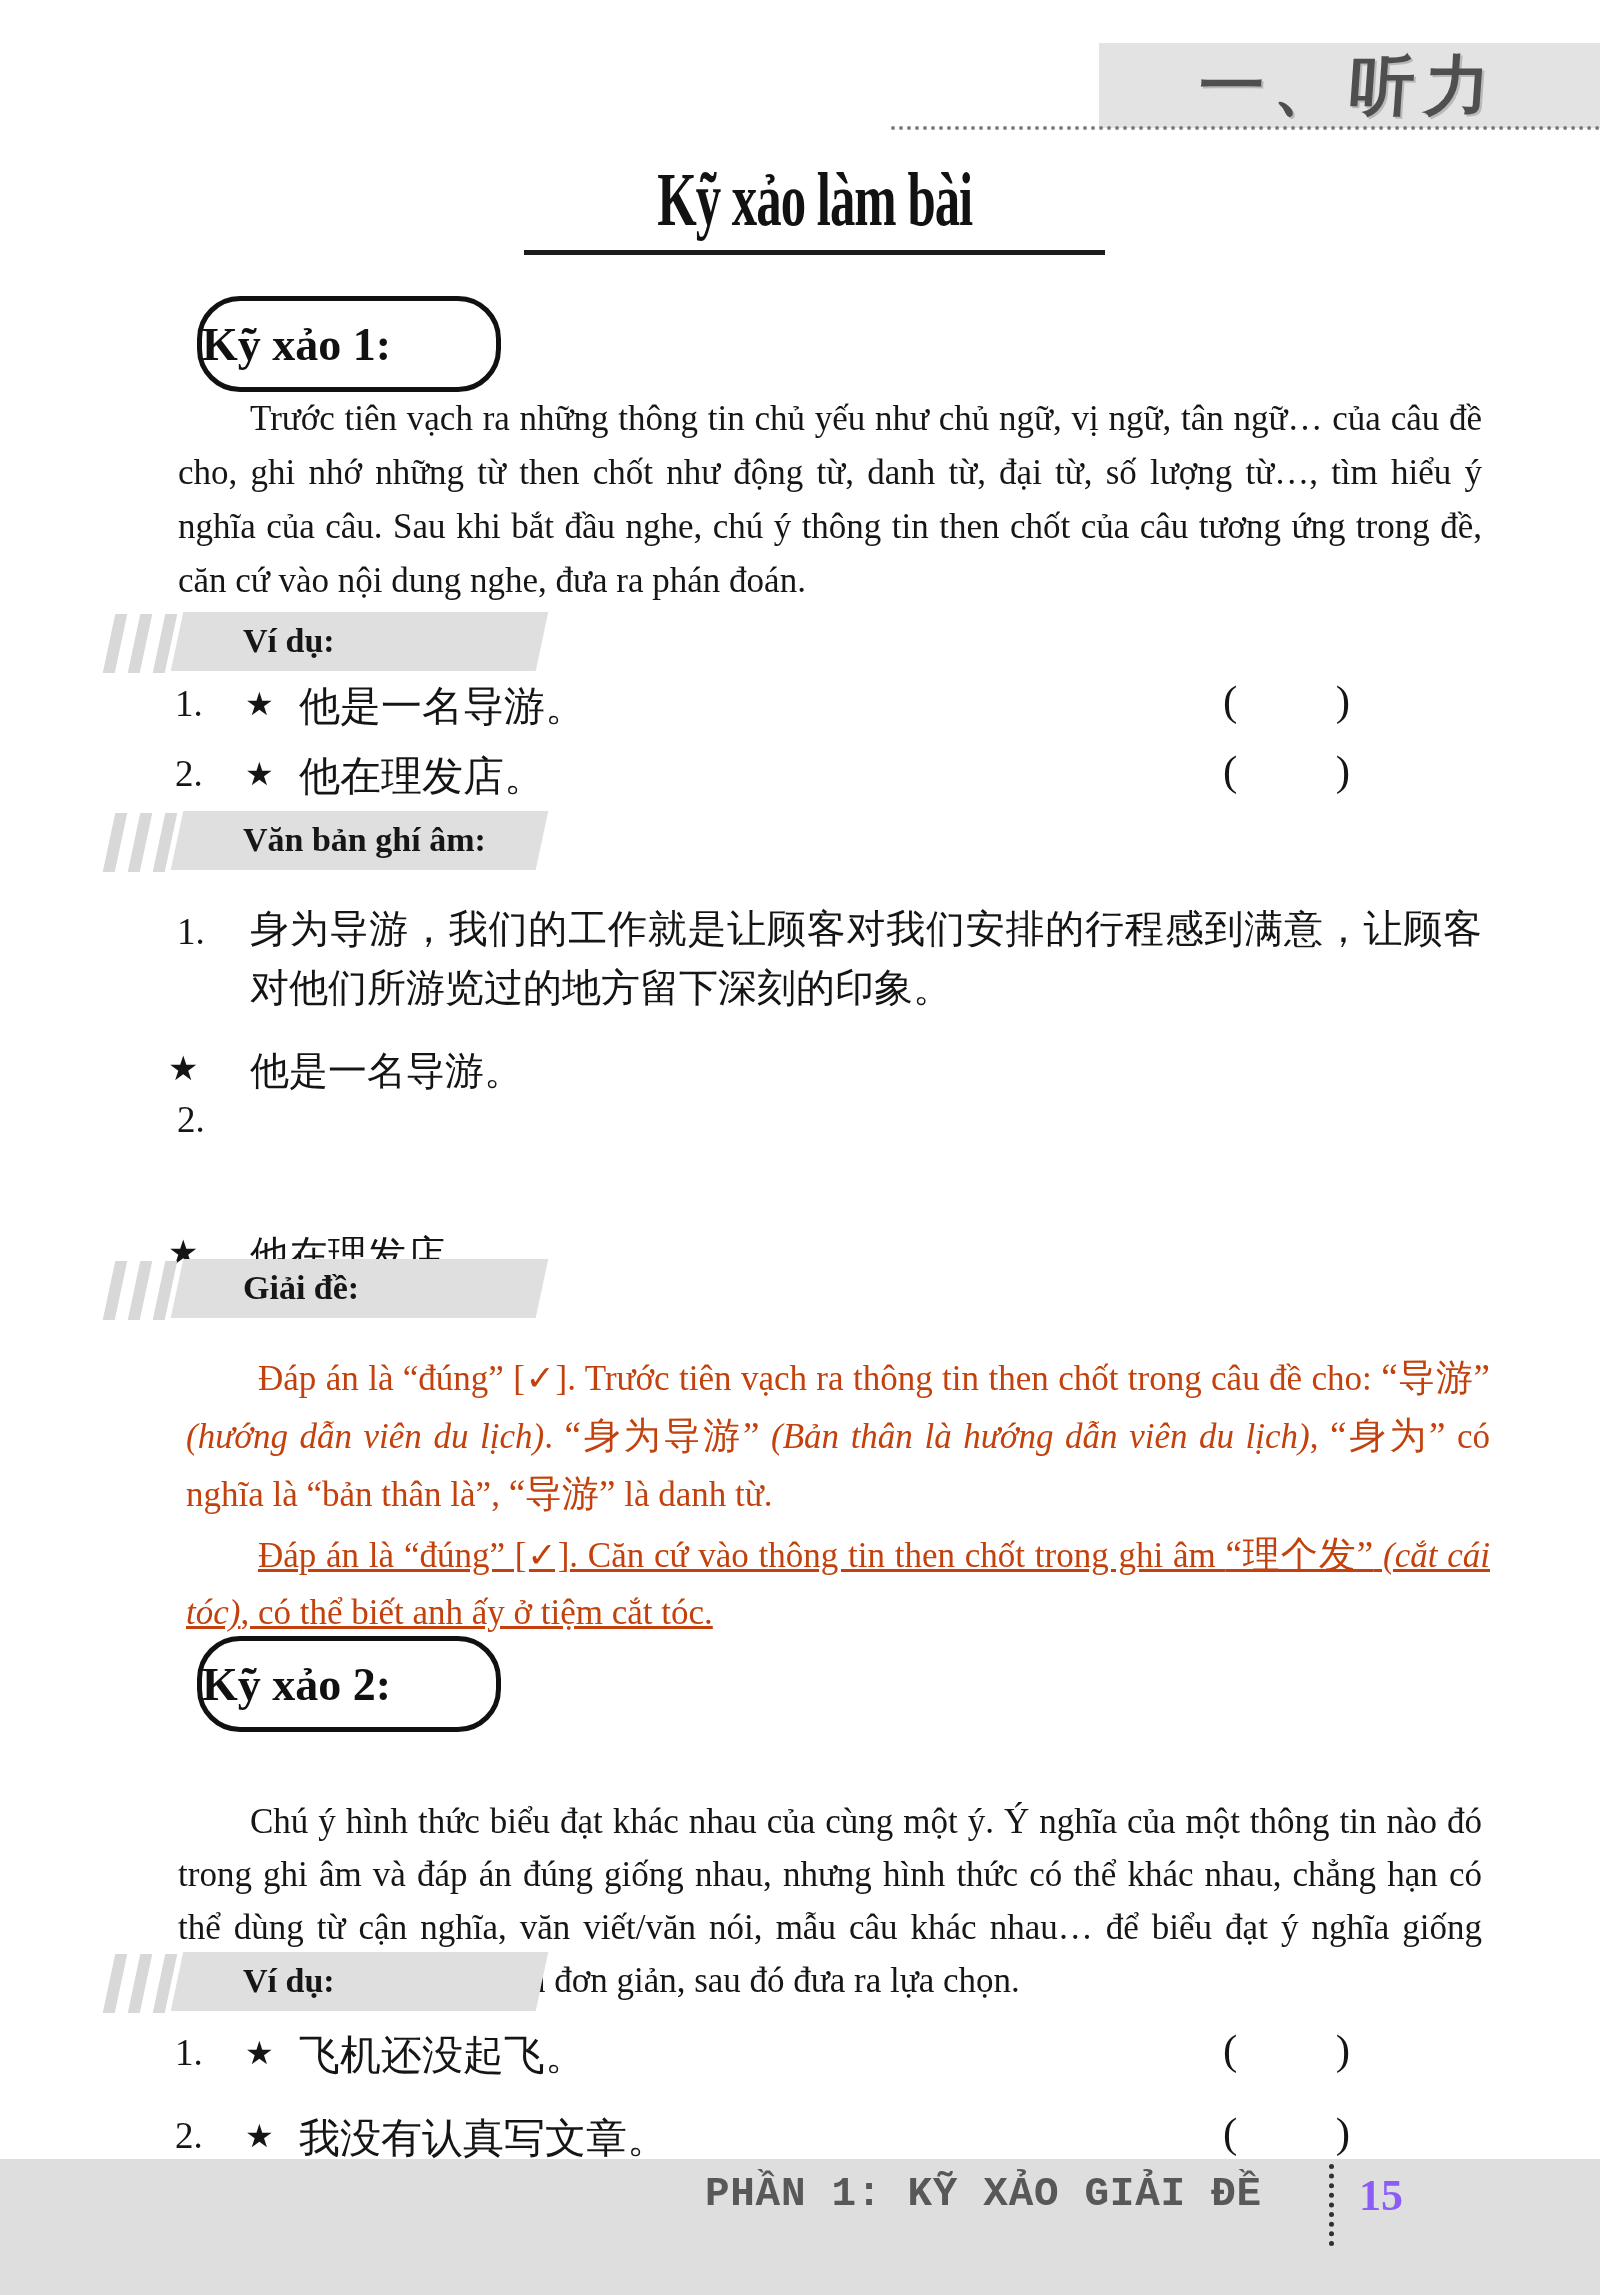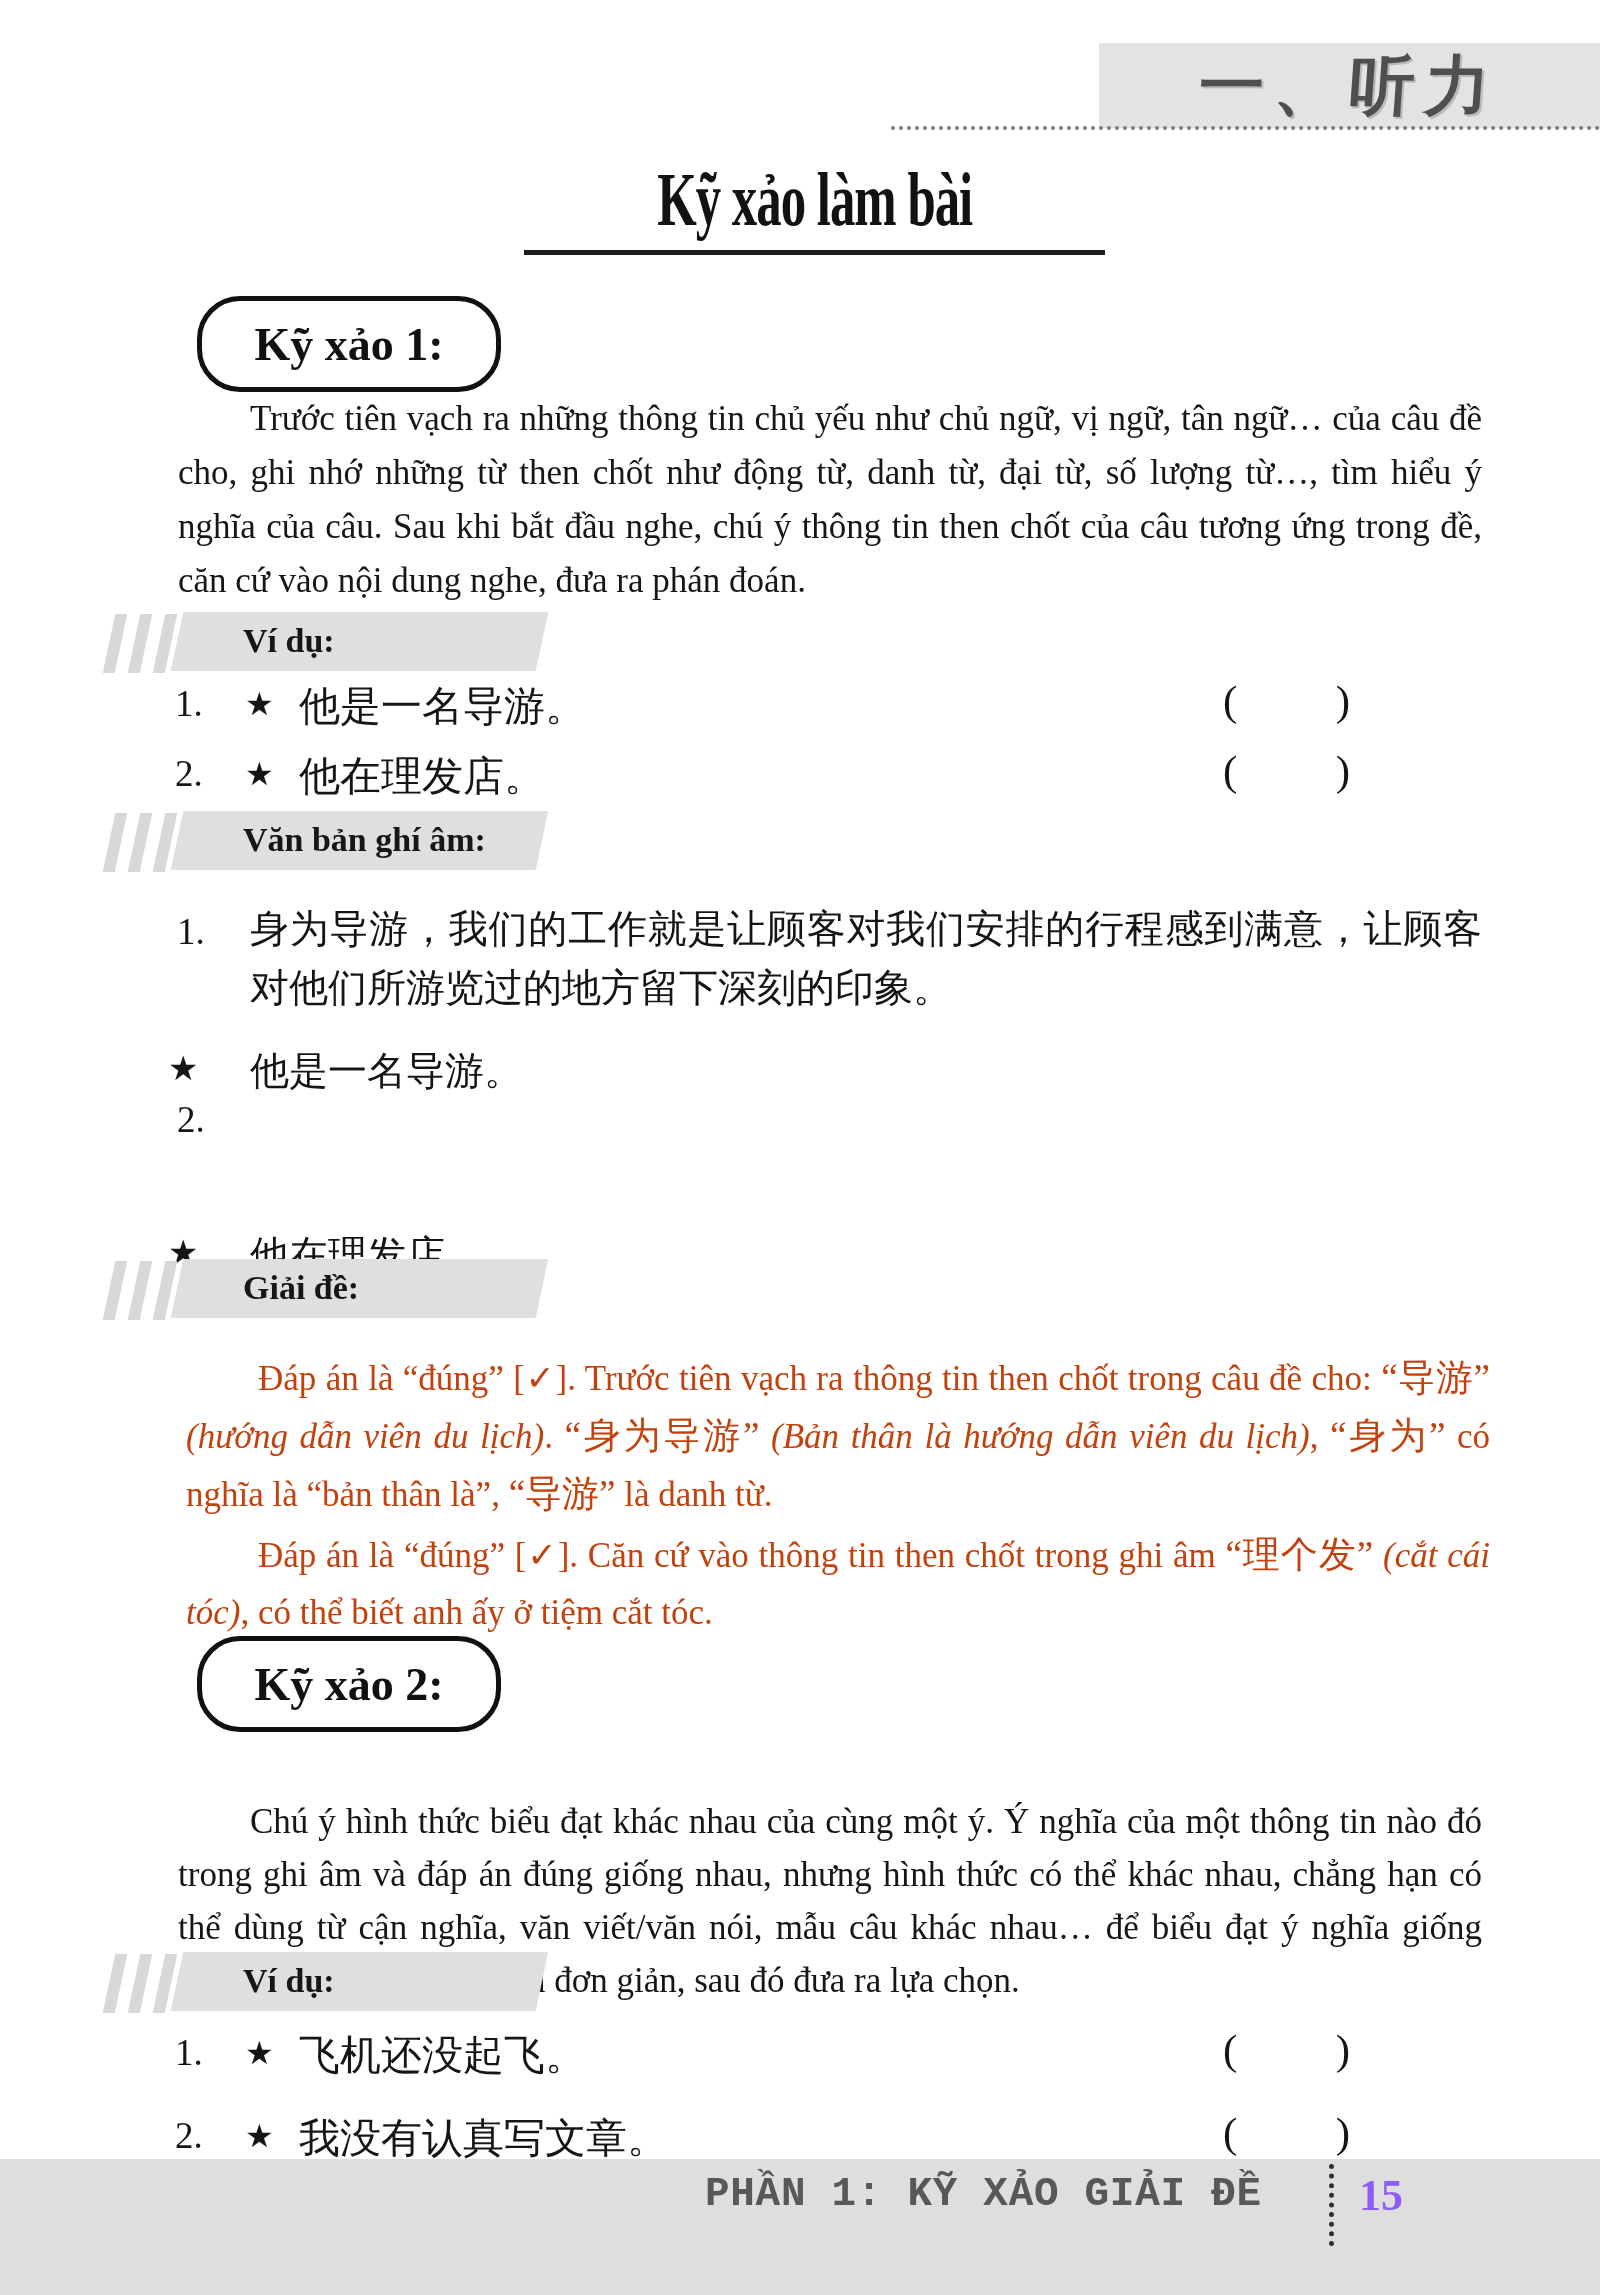--- a/index.html
+++ b/index.html
@@ -38,21 +38,21 @@
     font-size:77px;font-weight:bold;color:#121212;
     transform:scaleX(0.66);letter-spacing:-1.5px;white-space:nowrap;
   }
   .title-underline{
     position:absolute;left:524px;top:250px;width:581px;height:5.2px;background:#1c1c1c;
   }
   
   .skill-box{
     position:absolute;left:197px;width:294px;height:86px;
     border:5.9px solid #111;border-radius:43px;background:#fff;
-    display:flex;align-items:center;justify-content:center;
+    display:flex;align-items:center;justify-content:flex-start;
   }
   .skill-box .lbl{font-size:46px;font-weight:bold;color:#111;white-space:nowrap;}
   
   .para{
     position:absolute;left:178px;width:1304px;margin:0;
     font-size:35px;line-height:54px;color:#161616;
     text-align:justify;text-indent:72px;
   }
   .sol-para{
     position:absolute;left:178px;width:1304px;margin:8px;
@@ -178,21 +178,21 @@
 
   <div class="tag" style="top:1259px;">
     <span class="stripe s1"></span>
     <span class="stripe s2"></span>
     <span class="stripe s3"></span>
     <span class="tag-bg"></span>
     <span class="tag-label">Giải đề:</span>
   </div>
 
   <p class="sol-para" style="top:1341px;"><span>Đáp án là “đúng” [✓]. Trước tiên vạch ra thông tin then chốt trong câu đề cho: </span><span class="seg-cjk">“导游”</span><span class="seg-i"> (hướng dẫn viên du lịch)</span><span>. </span><span class="seg-cjk">“身为导游”</span><span class="seg-i"> (Bản thân là hướng dẫn viên du lịch)</span><span>, </span><span class="seg-cjk">“身为”</span><span> có nghĩa là “bản thân là”, </span><span class="seg-cjk">“导游”</span><span> là danh từ.</span></p>
-  <p class="sol-para" style="top:1518px;"><span>Đáp án là “đúng” [✓]. Căn cứ vào thông tin then chốt trong ghi âm </span><span class="seg-cjk">“理个发”</span><span class="seg-i"> (cắt cái tóc)</span><span>, có thể biết anh ấy ở tiệm cắt tóc.</span></p>
+  <p class="sol-para" style="top:1518px;text-decoration:underline;"><span>Đáp án là “đúng” [✓]. Căn cứ vào thông tin then chốt trong ghi âm </span><span class="seg-cjk">“理个发”</span><span class="seg-i"> (cắt cái tóc)</span><span>, có thể biết anh ấy ở tiệm cắt tóc.</span></p>
 
   <div class="skill-box" style="top:1636px;">
     <span class="lbl">Kỹ xảo 2:</span>
   </div>
 
   <p class="para" style="top:1756px;line-height:53px;margin-top:39px;">Chú ý hình thức biểu đạt khác nhau của cùng một ý. Ý nghĩa của một thông tin nào đó trong ghi âm và đáp án đúng giống nhau, nhưng hình thức có thể khác nhau, chẳng hạn có thể dùng từ cận nghĩa, văn viết/văn nói, mẫu câu khác nhau… để biểu đạt ý nghĩa giống nhau. Có câu cần suy luận đơn giản, sau đó đưa ra lựa chọn.</p>
 
   <div class="tag" style="top:1952px;">
     <span class="stripe s1"></span>
     <span class="stripe s2"></span>

